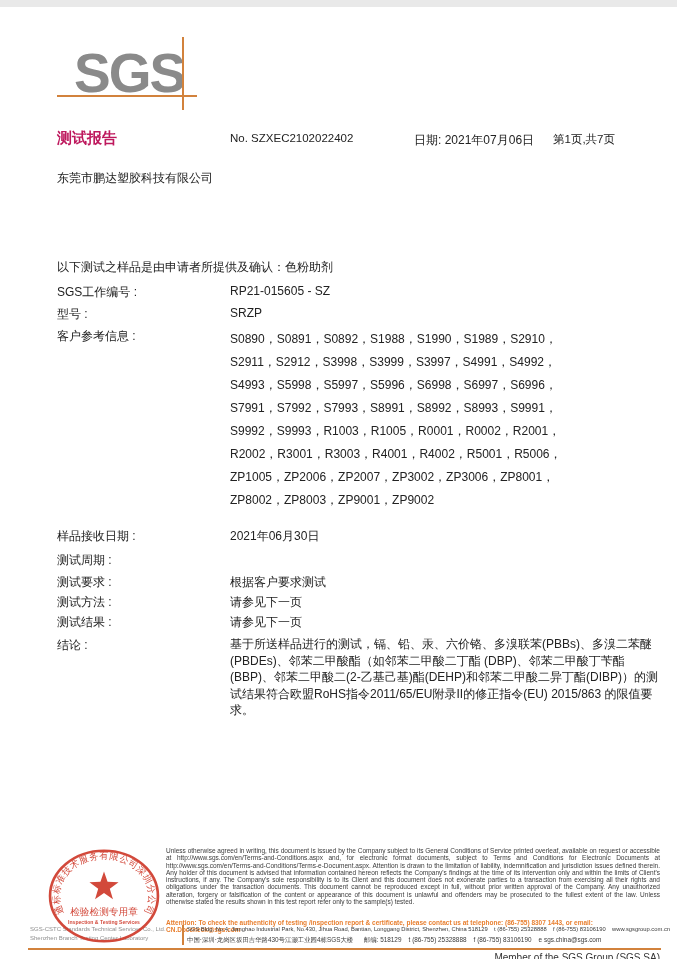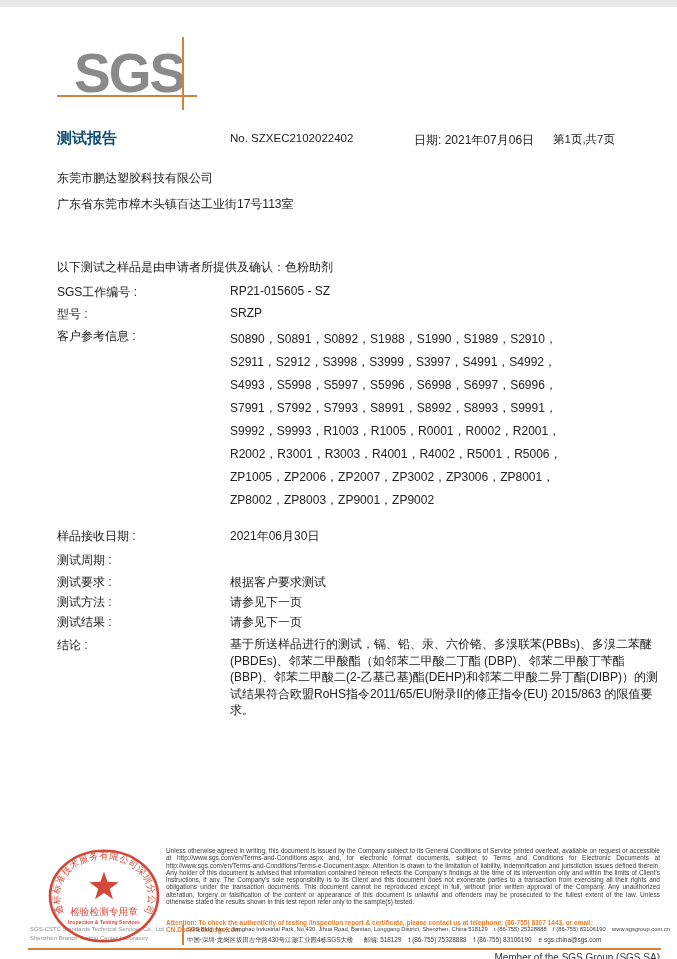--- a/index.html
+++ b/index.html
@@ -10,21 +10,21 @@
     font-family:"Liberation Sans", sans-serif; color:#222;
   }
   
   .logo-text {
     position:absolute; left:74px; top:34px;
     font-size:55px; font-weight:bold; letter-spacing:-2px; color:#8a8a8a;
   }
   .logo-hline { position:absolute; left:57px; top:88px; width:140px; height:2px; background:#d2823c; }
   .logo-vline { position:absolute; left:182px; top:30px; width:2px; height:73px; background:#d2823c; }
   
-  .doc-title { position:absolute; left:57px; top:122px; font-size:15px; font-weight:bold; color:#0c4a6e; }
+  .doc-title { position:absolute; left:57px; top:122px; font-size:15px; font-weight:bold; color:#be185d; }
   .report-no { position:absolute; left:230px; top:125px; font-size:11.5px; }
   .report-date { position:absolute; left:414px; top:125px; font-size:12px; }
   .page-info { position:absolute; left:553px; top:125px; font-size:11.5px; }
   
   .company-name { position:absolute; left:57px; top:163px; font-size:12px; }
   .company-address { position:absolute; left:57px; top:189px; font-size:12px; }
   .sample-statement { position:absolute; left:57px; top:252px; font-size:12px; }
   
   .flabel { position:absolute; left:57px; font-size:12px; }
   .fvalue { position:absolute; left:230px; font-size:12px; }
@@ -57,21 +57,20 @@
   <span class="logo-text">SGS</span>
   <div class="logo-hline"></div>
   <div class="logo-vline"></div>
 
   <span class="doc-title">测试报告</span>
   <span class="report-no">No. SZXEC2102022402</span>
   <span class="report-date">日期: 2021年07月06日</span>
   <span class="page-info">第1页,共7页</span>
 
   <div class="company-name">东莞市鹏达塑胶科技有限公司</div>
-  <div class="company-address">广东省东莞市樟木头镇百达工业街17号113室</div>
 
   <div class="sample-statement">以下测试之样品是由申请者所提供及确认：色粉助剂</div>
 
   <span class="flabel" style="top:277px">SGS工作编号 :</span>
   <span class="fvalue" style="top:277px">RP21-015605 - SZ</span>
 
   <span class="flabel" style="top:299px">型号 :</span>
   <span class="fvalue" style="top:299px">SRZP</span>
 
   <span class="flabel" style="top:321px">客户参考信息 :</span>

